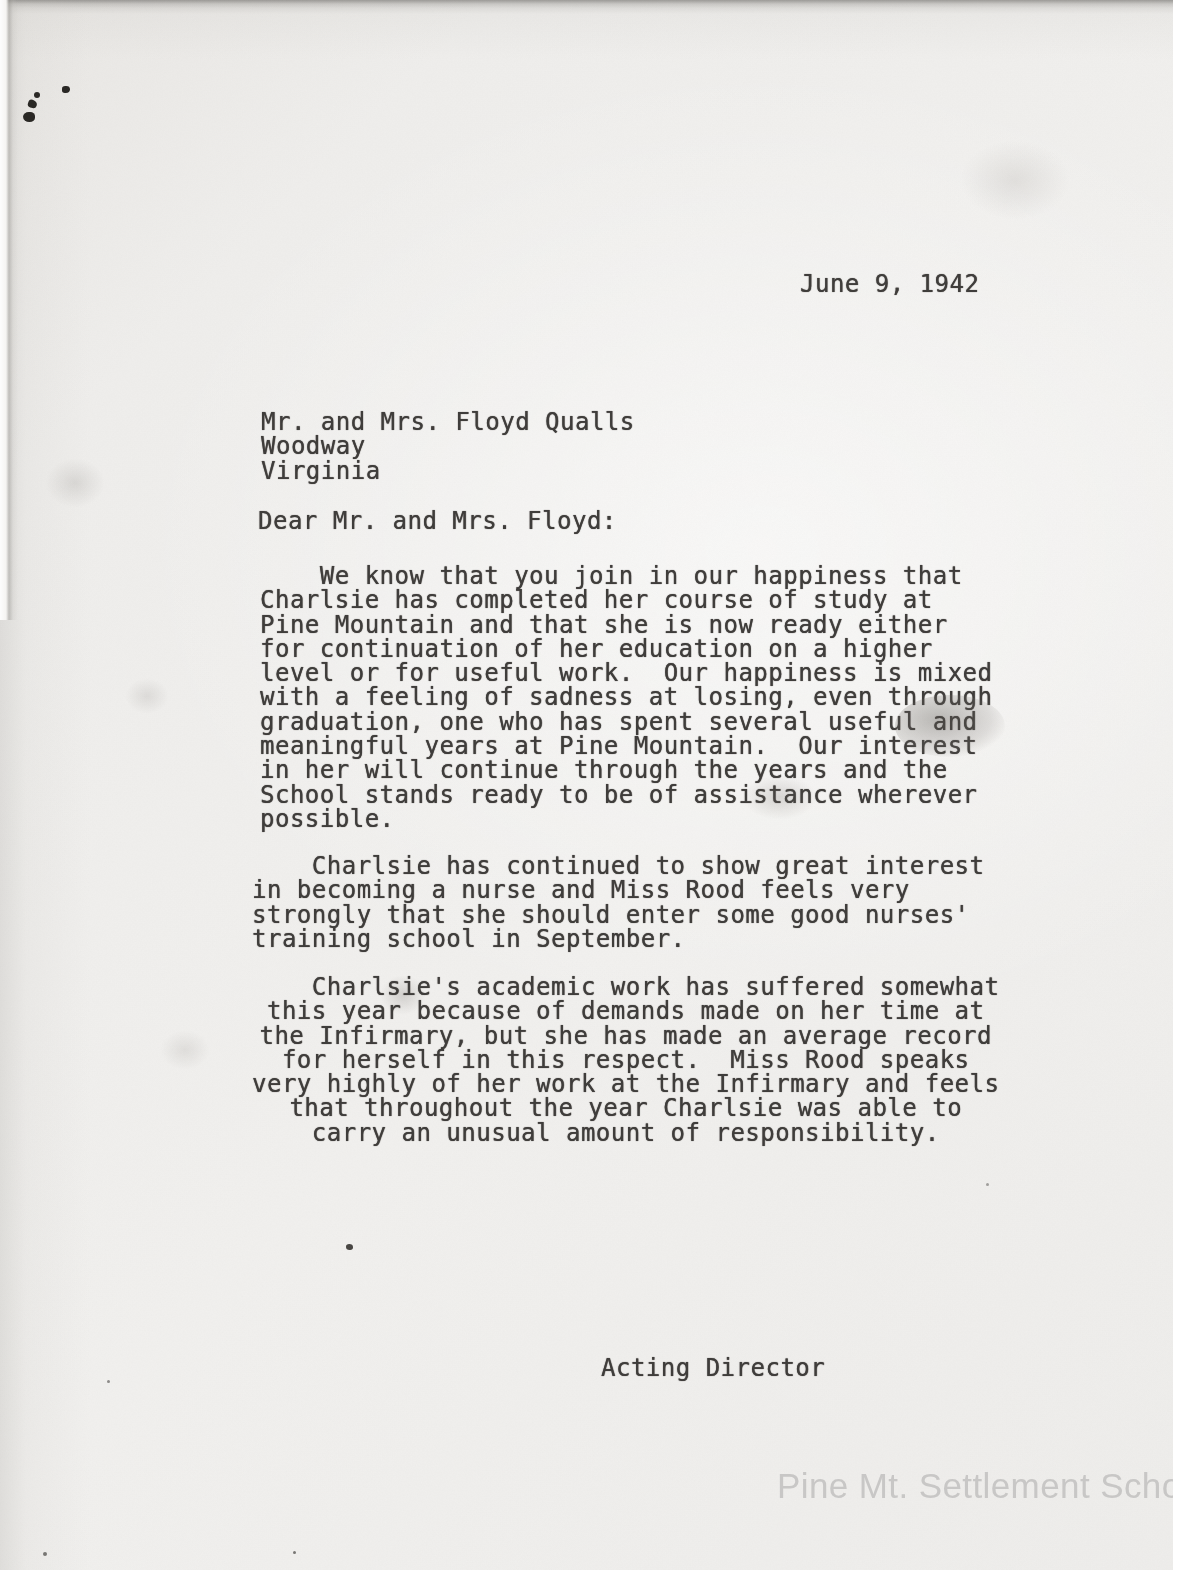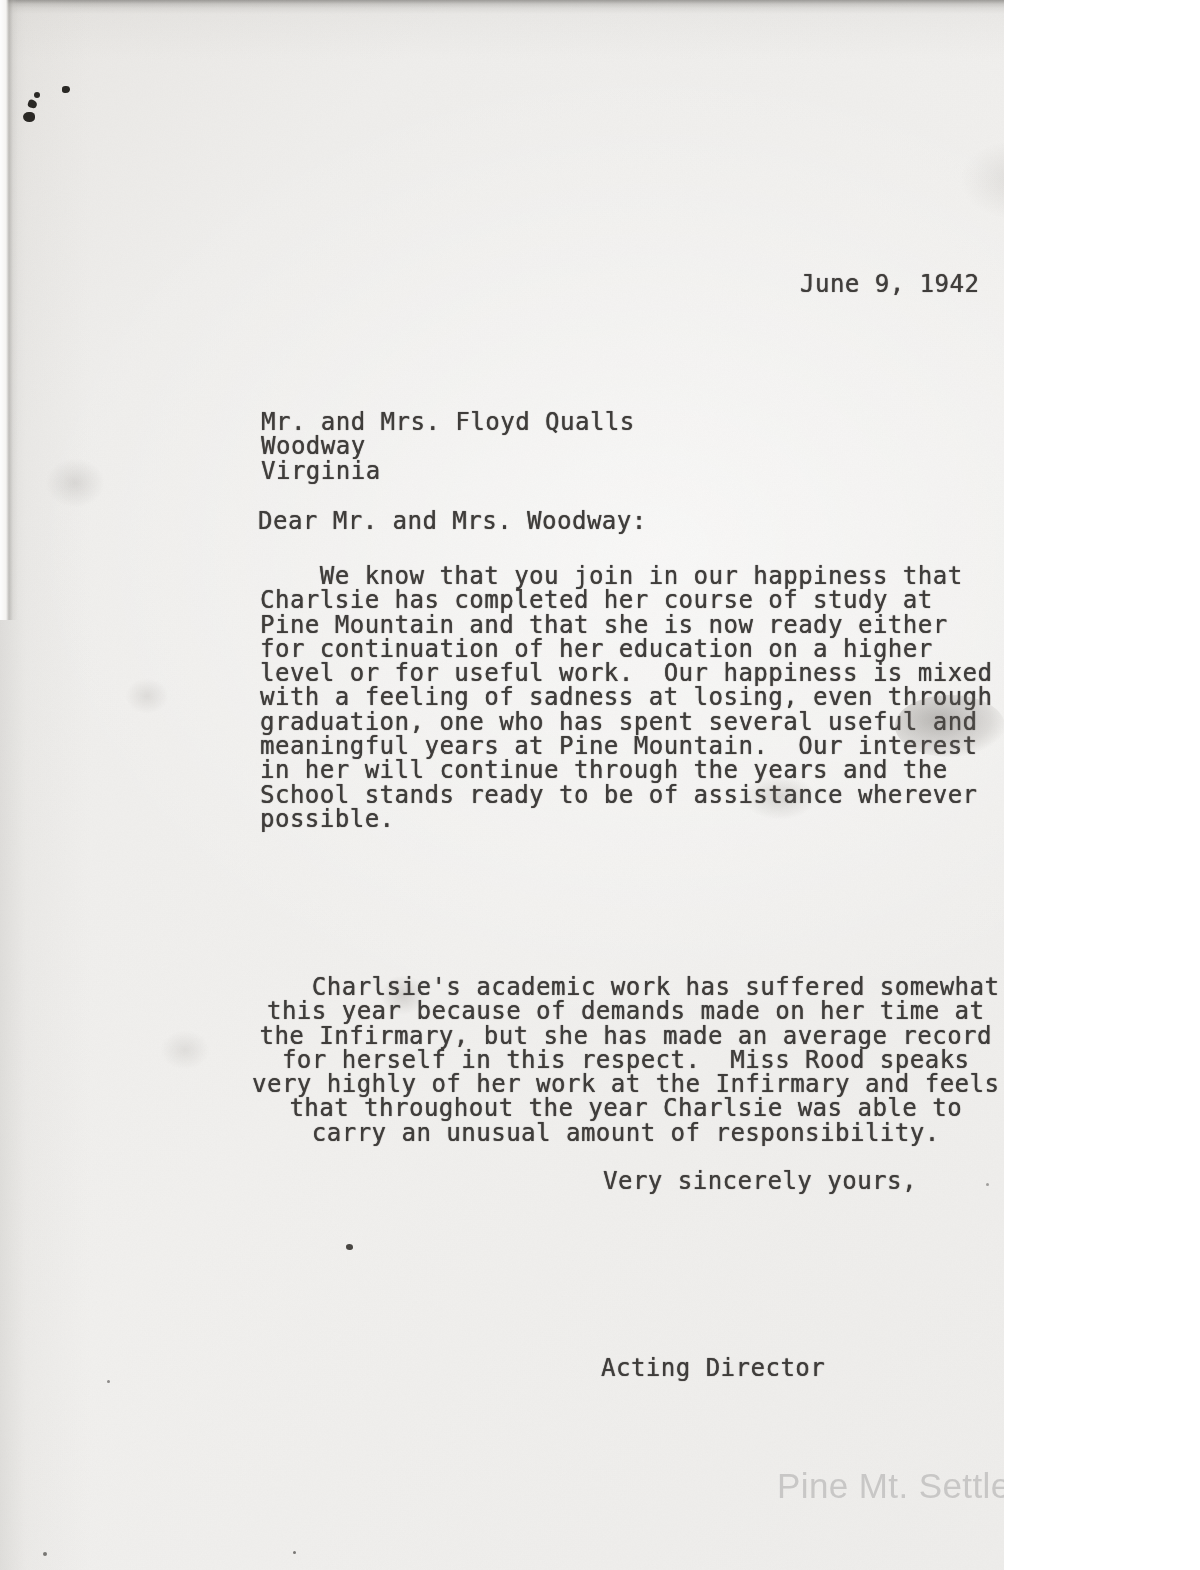--- a/index.html
+++ b/index.html
@@ -1,18 +1,18 @@
 <!DOCTYPE html>
 <html><head>
 <meta charset="utf-8">
 <style>
   html,body{margin:0;padding:0;background:#ffffff;}
   .page{
     position:relative;
-    width:1004px;height:1570px;
+    width:1173px;height:1570px;
     overflow:hidden;
     background:
       radial-gradient(ellipse 900px 700px at 65% 35%, rgba(255,255,255,0.55), rgba(255,255,255,0) 70%),
       linear-gradient(to right, rgba(190,188,184,0.35) 0px, rgba(210,208,204,0.18) 26px, rgba(230,228,225,0) 90px),
       linear-gradient(to bottom, rgba(160,158,154,0.45) 0px, rgba(200,198,194,0.15) 14px, rgba(230,228,225,0) 60px),
       linear-gradient(135deg, #e9e7e4 0%, #efeeec 18%, #f1f0ee 55%, #eeedeb 100%);
     font-family:"DejaVu Sans Mono", monospace;
     color:#3f3d3b;
   }
   
@@ -99,45 +99,48 @@
   <div class="speck sp7"></div>
   <div class="speck sp8"></div>
   <div class="speck sp9"></div>
 
   <div class="txt date">June 9, 1942</div>
 
   <div class="txt address">Mr. and Mrs. Floyd Qualls
 Woodway
 Virginia</div>
 
-  <div class="txt salutation">Dear Mr. and Mrs. Woodway:</div>
+  <div class="txt salutation">Dear Mr. and Mrs. Floyd:</div>
 
   <div class="txt p1">    We know that you join in our happiness that
 Charlsie has completed her course of study at
 Pine Mountain and that she is now ready either
 for continuation of her education on a higher
 level or for useful work.  Our happiness is mixed
 with a feeling of sadness at losing, even through
 graduation, one who has spent several useful and
 meaningful years at Pine Mountain.  Our interest
 in her will continue through the years and the
 School stands ready to be of assistance wherever
 possible.</div>
 
+  <div class="txt p2">    Charlsie has continued to show great interest
+in becoming a nurse and Miss Rood feels very
+strongly that she should enter some good nurses'
+training school in September.</div>
 
   <div class="txt p3">    Charlsie's academic work has suffered somewhat
 this year because of demands made on her time at
 the Infirmary, but she has made an average record
 for herself in this respect.  Miss Rood speaks
 very highly of her work at the Infirmary and feels
 that throughout the year Charlsie was able to
 carry an unusual amount of responsibility.</div>
 
   <div class="stain smudge-and"></div>
   <div class="stain smudge-assist"></div>
 
-  <div class="txt closing">Very sincerely yours,</div>
 
   <div class="txt signature">Acting Director</div>
 
   <div class="watermark">Pine Mt. Settlement School 2021</div>
 
 </div>
 
 </body></html>

